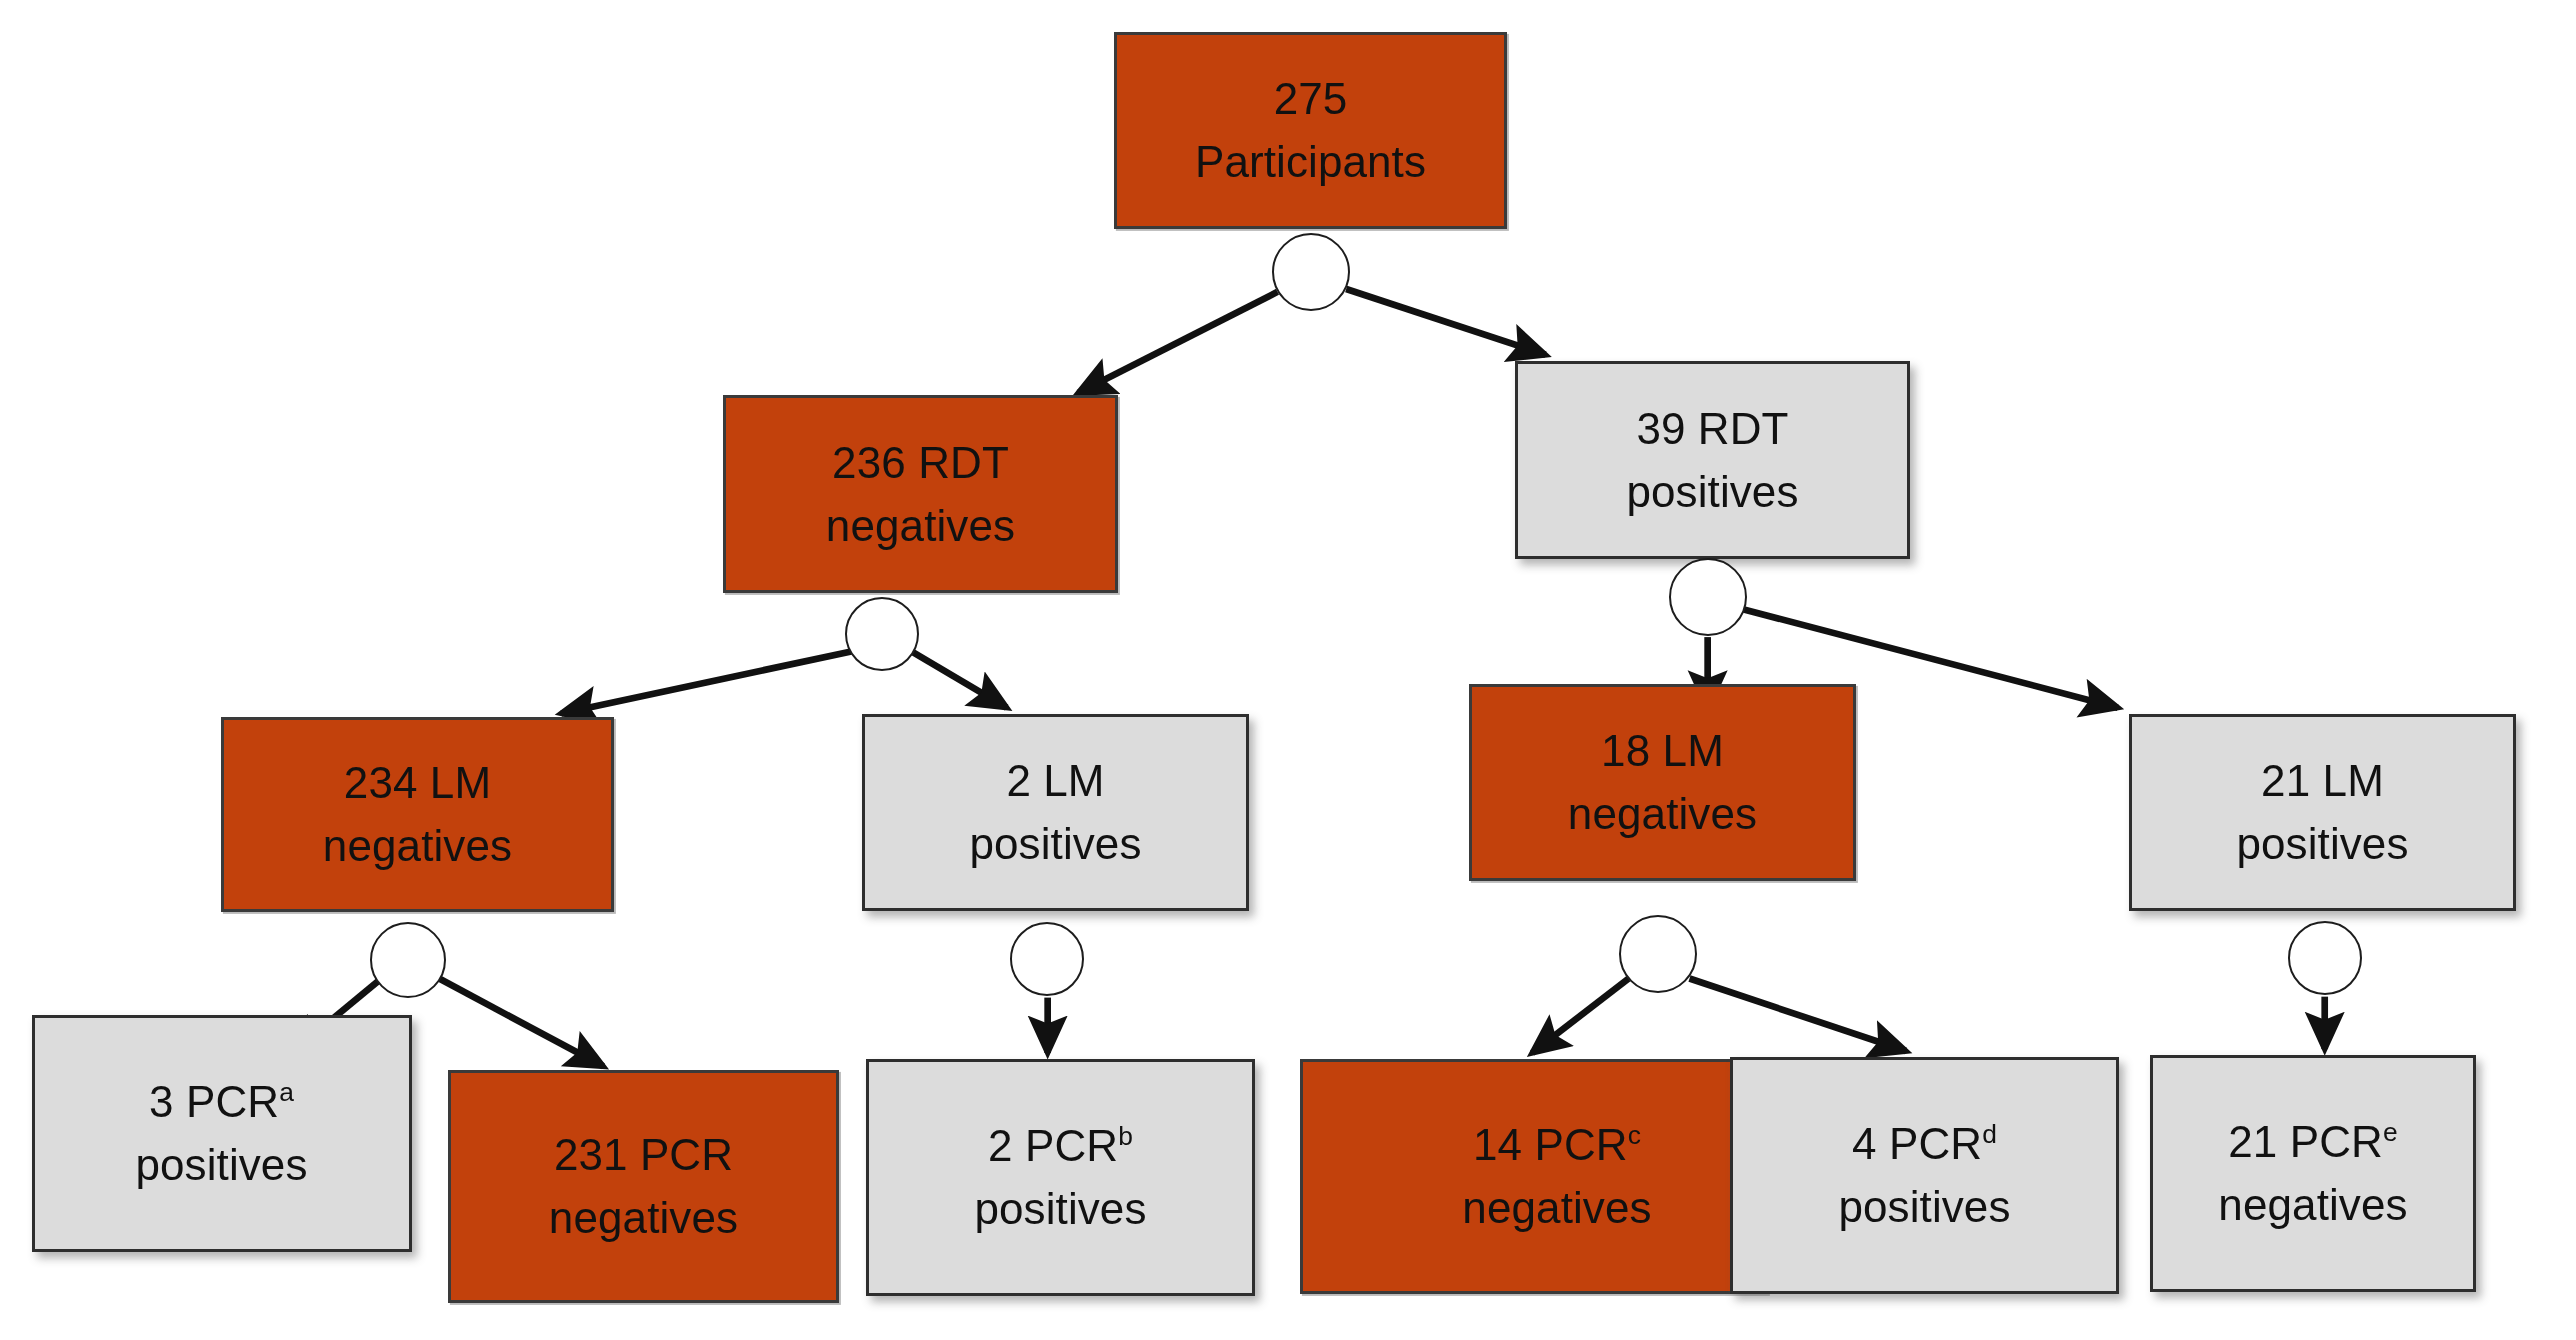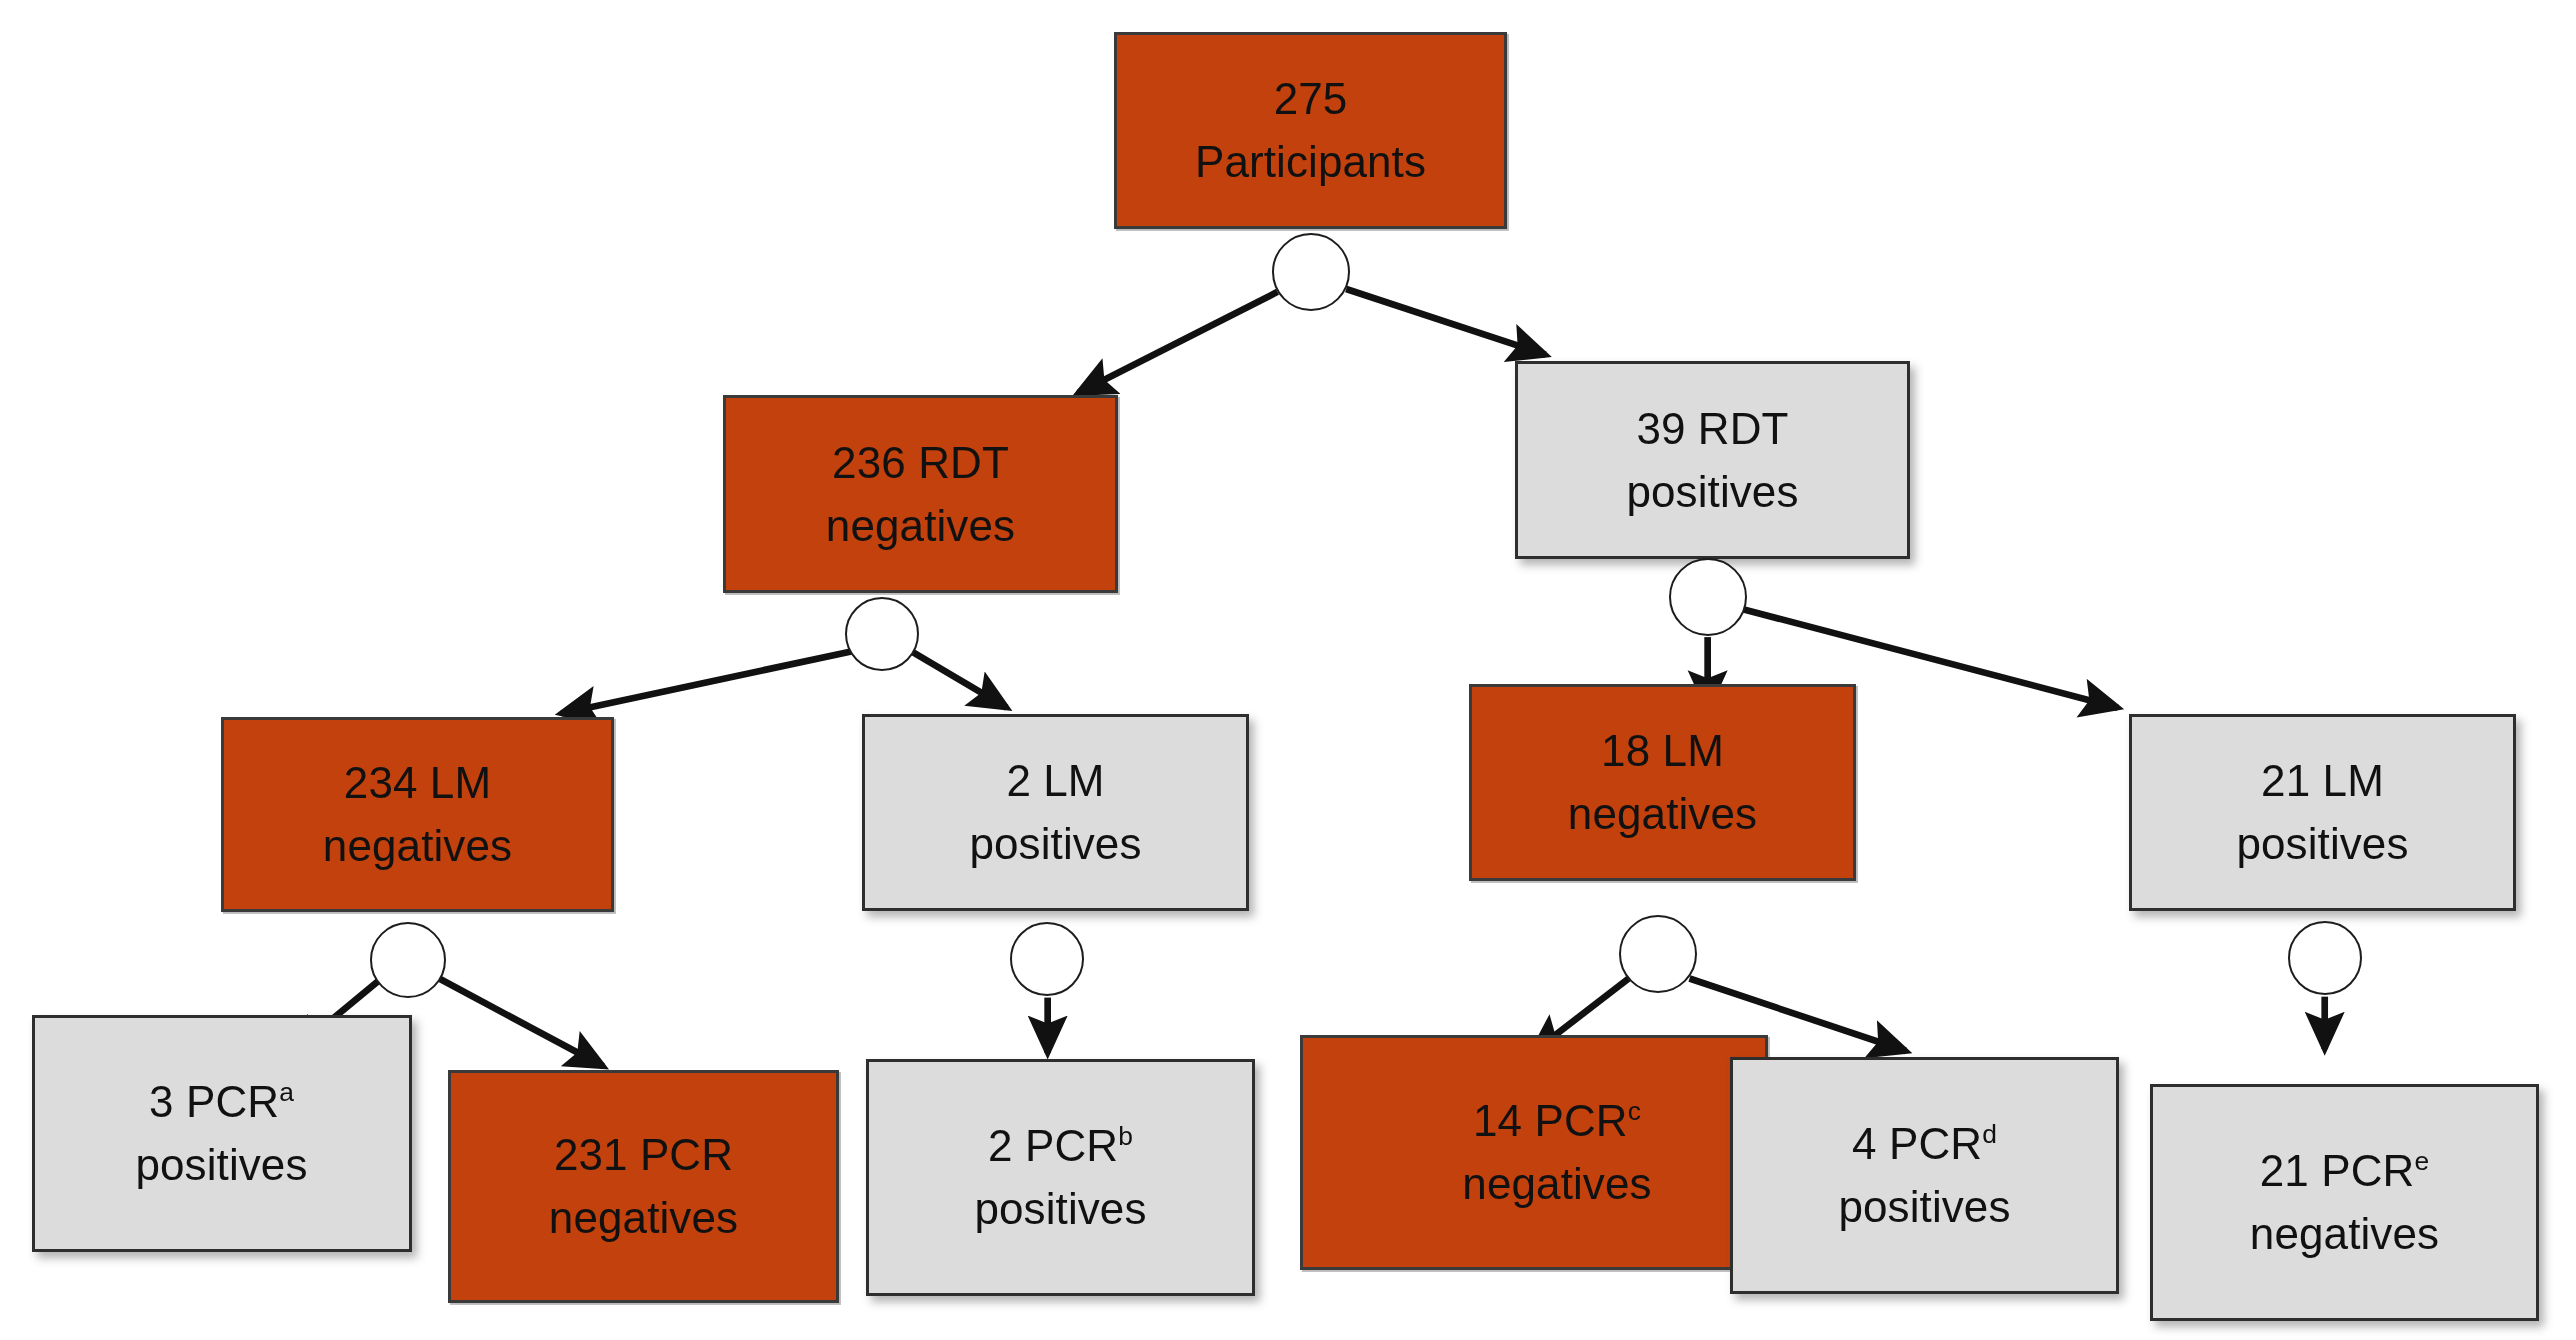--- a/index.html
+++ b/index.html
@@ -141,28 +141,28 @@
         <span class="line2">positives</span>
       </div>
       <div class="node fill-white" style="left: 448px; top: 1070px; width: 391px; height: 233px;">
         <span class="line1">231 PCR</span>
         <span class="line2">negatives</span>
       </div>
       <div class="node fill-gray" style="left: 866px; top: 1059px; width: 389px; height: 237px;">
         <span class="line1">2 PCR<sup>b</sup></span>
         <span class="line2">positives</span>
       </div>
-      <div class="node fill-white" style="left: 1300px; top: 1035px; width: 468px; height: 235px; padding-left: 46px;">
+      <div class="node fill-white" style="left: 1300px; top: 1059px; width: 468px; height: 235px; padding-left: 46px;">
         <span class="line1">14 PCR<sup>c</sup></span>
         <span class="line2">negatives</span>
       </div>
       <div class="node fill-gray" style="left: 1730px; top: 1057px; width: 389px; height: 237px;">
         <span class="line1">4 PCR<sup>d</sup></span>
         <span class="line2">positives</span>
       </div>
-      <div class="node fill-gray" style="left: 2150px; top: 1055px; width: 389px; height: 237px; margin-top: 29px;">
+      <div class="node fill-gray" style="left: 2150px; top: 1055px; width: 326px; height: 237px;">
         <span class="line1">21 PCR<sup>e</sup></span>
         <span class="line2">negatives</span>
       </div>
     </div>
 
 </div>
 
 
 </body></html>

